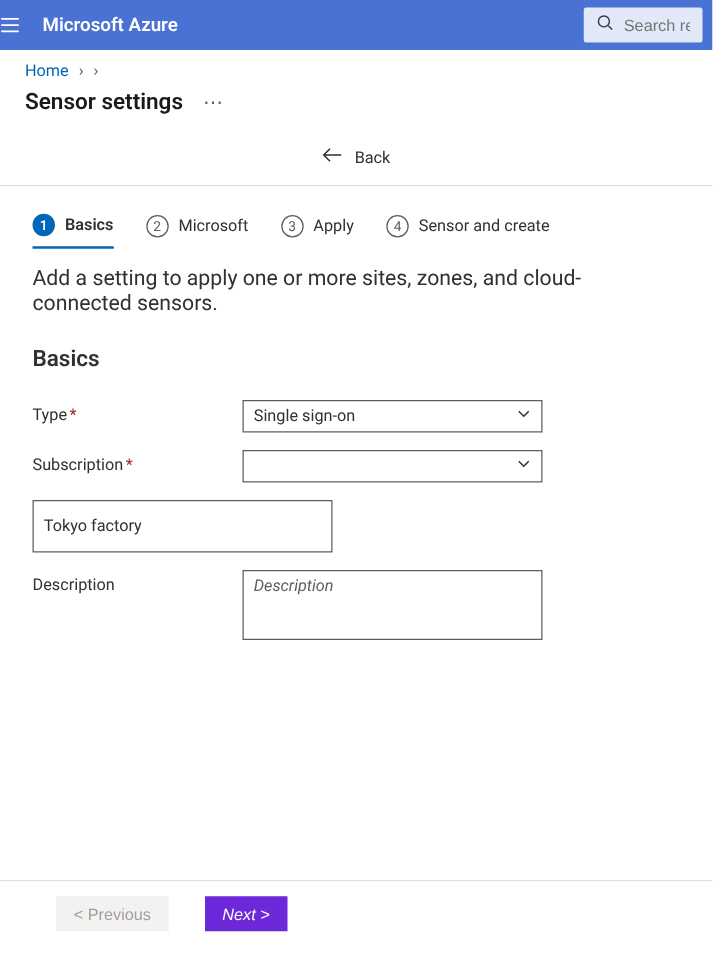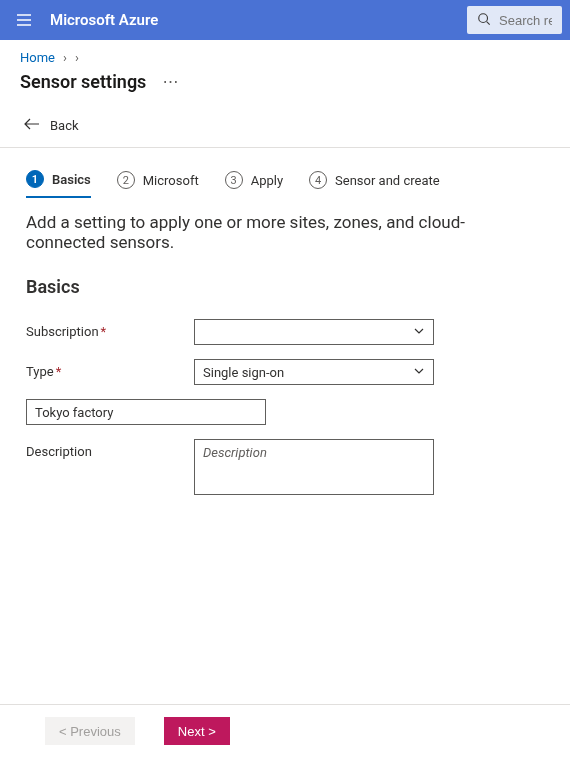--- a/index.html
+++ b/index.html
@@ -13,21 +13,21 @@
       overflow: hidden;
       display: flex;
       flex-direction: column;
     }
     
     .topbar {
       background: #4a72d4;
       height: 40px;
       display: flex;
       align-items: center;
-      padding: 0 8px 0 16px;
+      padding: 0 8px 0 0;
       color: #ffffff;
       gap: 18px;
     }
     .hamburger { display:inline-flex; }
     .brand { font-size: 15px; font-weight: 600; flex-shrink:0; }
     .spacer { flex:1; }
     .searchbox {
       background: #e1e8f7;
       color: #3b3a39;
       height: 28px;
@@ -59,20 +59,21 @@
     .page-title {
       font-size: 18px; font-weight:600; color:#1b1a19;
     }
     .ellipsis { color:#605e5c; font-size:16px; letter-spacing:1px; }
     
     .backrow {
       border-bottom:1px solid #e1dfdd;
       padding: 8px 24px 14px 24px;
       display:flex; align-items:center; gap:10px;
       color:#323130;
+      justify-content:center;
     }
     
     .content {
       padding: 22px 26px 0 26px;
       flex:1;
       overflow:auto;
     }
     .tabs { display:flex; gap:26px; align-items:center; margin-bottom:14px; }
     .tab { display:flex; align-items:center; gap:8px; color:#323130; padding-bottom:8px; }
     .tab.active { border-bottom: 2px solid #0067b8; font-weight:600; }
@@ -88,36 +89,36 @@
     
     .form-row { display:flex; align-items:flex-start; margin-bottom:14px; }
     .form-label { width:168px; font-size:13px; padding-top:5px; }
     .req { color:#a4262c; margin-left:2px; }
     .form-ctrl { width:240px; }
     .select, .textinput, .textarea {
       width:100%; border:1px solid #605e5c; font-family:inherit;
       font-size:13px; padding:5px 8px; background:#fff; color:#323130;
     }
     .select { height:26px; display:flex; align-items:center; justify-content:space-between; }
-    .textinput { height:26px; }
+    .textinput { height:42px; }
     .textarea { height:56px; resize:none; }
     .textarea::placeholder { font-style:italic; color:#605e5c; }
     .chev { flex-shrink:0; }
     
     .footer {
       border-top:1px solid #e1dfdd;
       padding: 12px 26px 18px 26px;
       display:flex; gap:10px;
     }
     .btn {
       height:28px; padding:0 14px; font-size:13px;
       border:none; cursor:pointer;margin-left:19px;
     }
     .btn-prev { background:#f3f2f1; color:#a19f9d; }
-    .btn-next { background:#be185d; color:#fff; }
+    .btn-next { background:#6d28d9; color:#fff;font-style:italic; }
   </style>
 </head>
 <body>
 
 <div class="topbar">
   <span class="hamburger">
     <svg width="16" height="16" viewBox="0 0 16 16">
         <path d="M1 3h14M1 8h14M1 13h14" stroke="#fff" stroke-width="1.4"></path>
       </svg>
   </span>
@@ -173,51 +174,51 @@
       <span>Sensor and create</span>
     </div>
   </div>
 
   <div class="hint">Add a setting to apply one or more sites, zones, and cloud-connected sensors.</div>
 
   <h2 class="section-head">Basics</h2>
 
   <div class="form-row">
     <div class="form-label">
+      <span>Type</span><span class="req">*</span>
+    </div>
+    <div class="form-ctrl">
+      <div class="select">
+        <span>Single sign-on</span>
+        <span class="chev">
+          <svg width="12" height="12" viewBox="0 0 12 12">
+              <path d="M2 4l4 4 4-4" stroke="#323130" stroke-width="1.2" fill="none"></path>
+            </svg>
+        </span>
+      </div>
+    </div>
+  </div>
+
+  <div class="form-row">
+    <div class="form-label">
       <span>Subscription</span><span class="req">*</span>
     </div>
     <div class="form-ctrl">
       <div class="select">
         <span></span>
         <span class="chev">
           <svg width="12" height="12" viewBox="0 0 12 12">
               <path d="M2 4l4 4 4-4" stroke="#323130" stroke-width="1.2" fill="none"></path>
             </svg>
         </span>
       </div>
     </div>
   </div>
 
   <div class="form-row">
-    <div class="form-label">
-      <span>Type</span><span class="req">*</span>
-    </div>
-    <div class="form-ctrl">
-      <div class="select">
-        <span>Single sign-on</span>
-        <span class="chev">
-          <svg width="12" height="12" viewBox="0 0 12 12">
-              <path d="M2 4l4 4 4-4" stroke="#323130" stroke-width="1.2" fill="none"></path>
-            </svg>
-        </span>
-      </div>
-    </div>
-  </div>
-
-  <div class="form-row">
     <div class="form-ctrl">
       <input class="textinput" value="Tokyo factory" style="">
     </div>
   </div>
 
   <div class="form-row">
     <div class="form-label">
       <span>Description</span>
     </div>
     <div class="form-ctrl">

